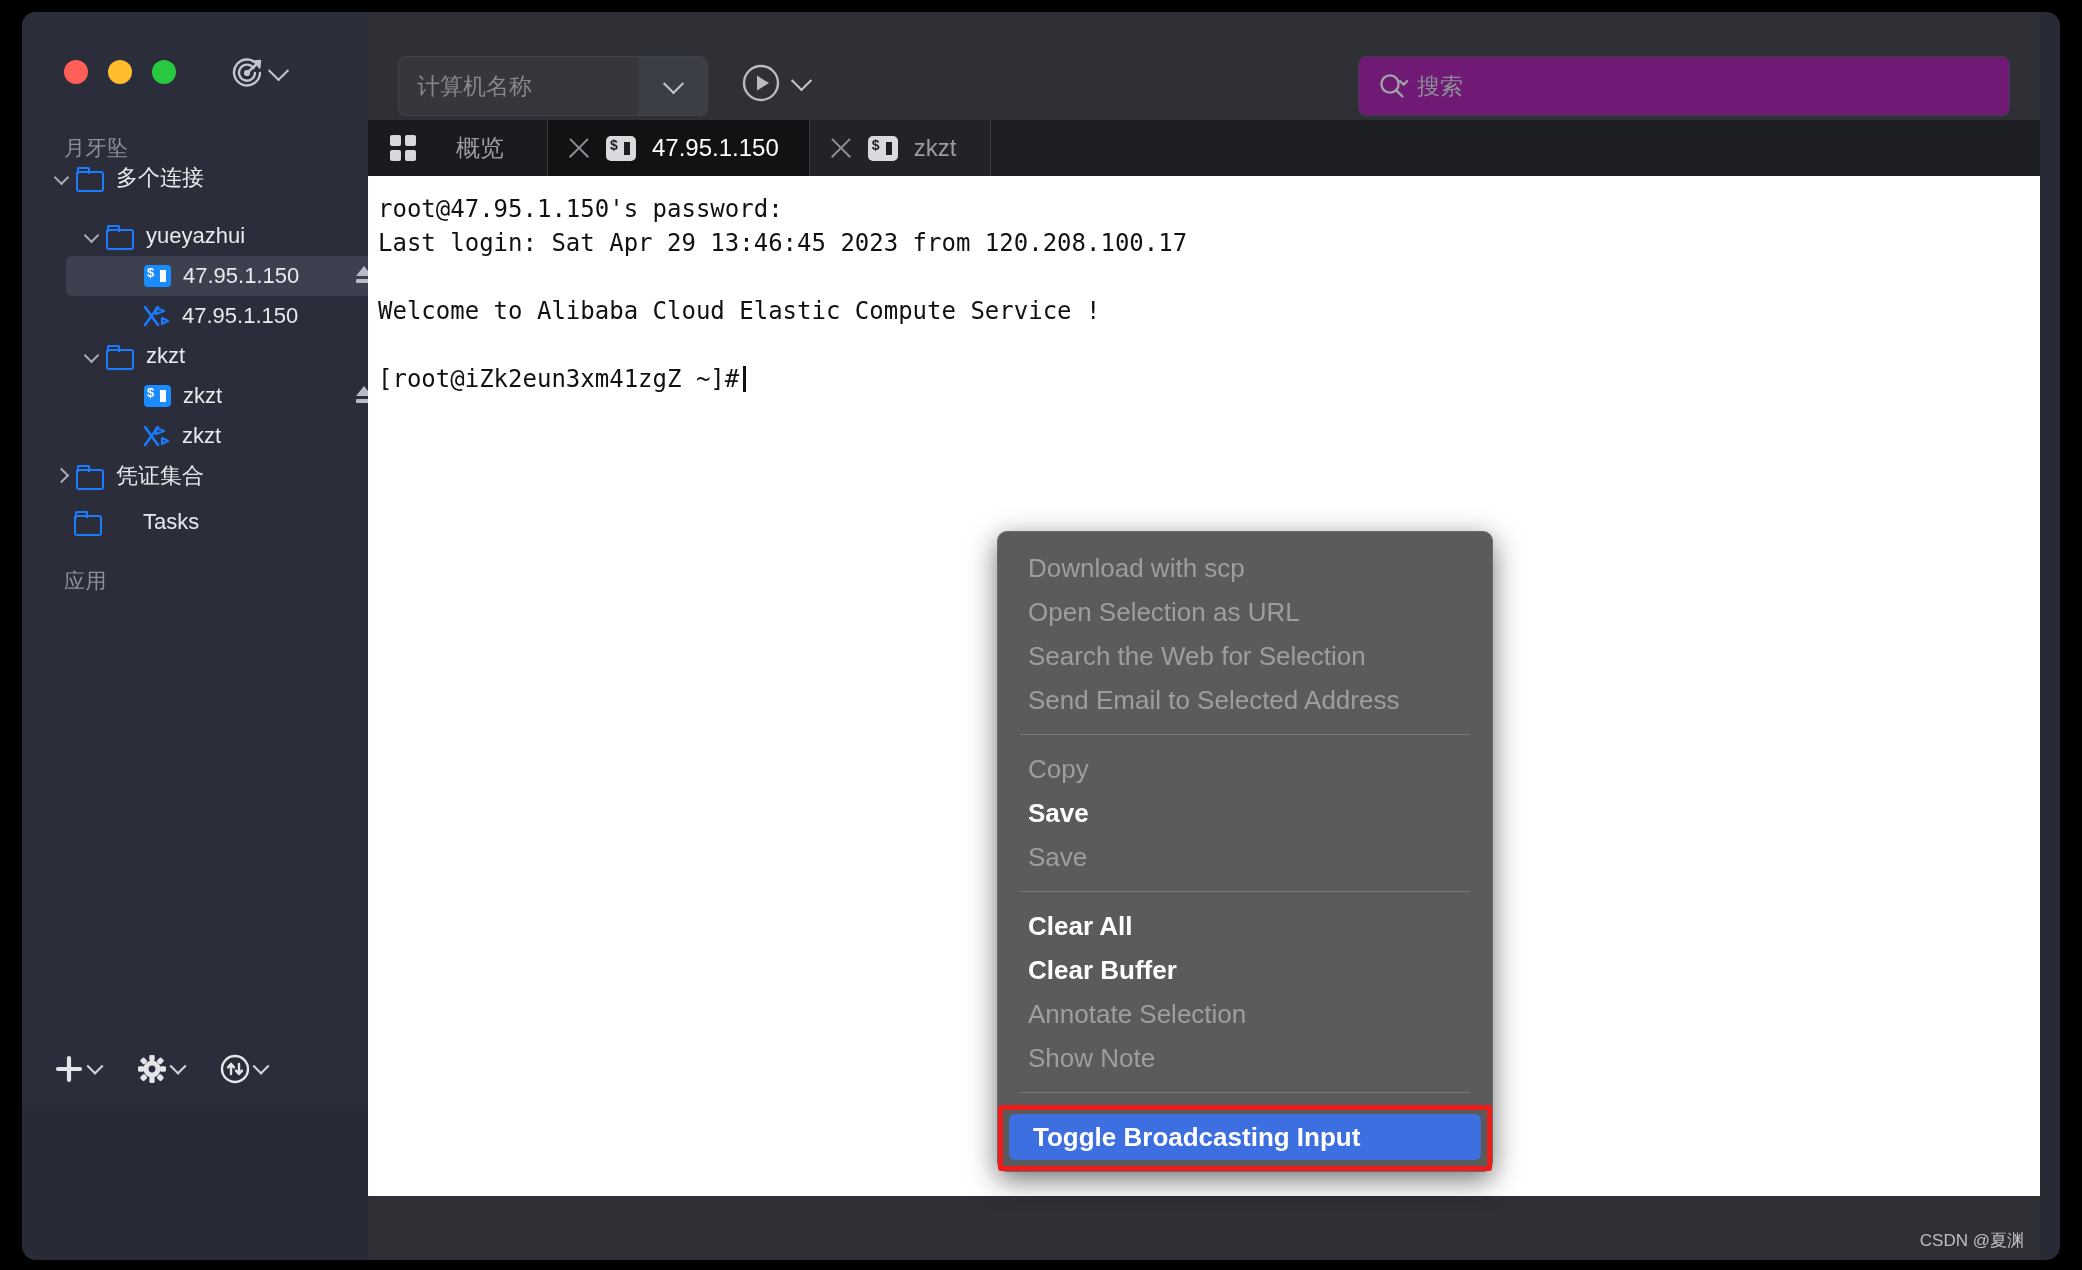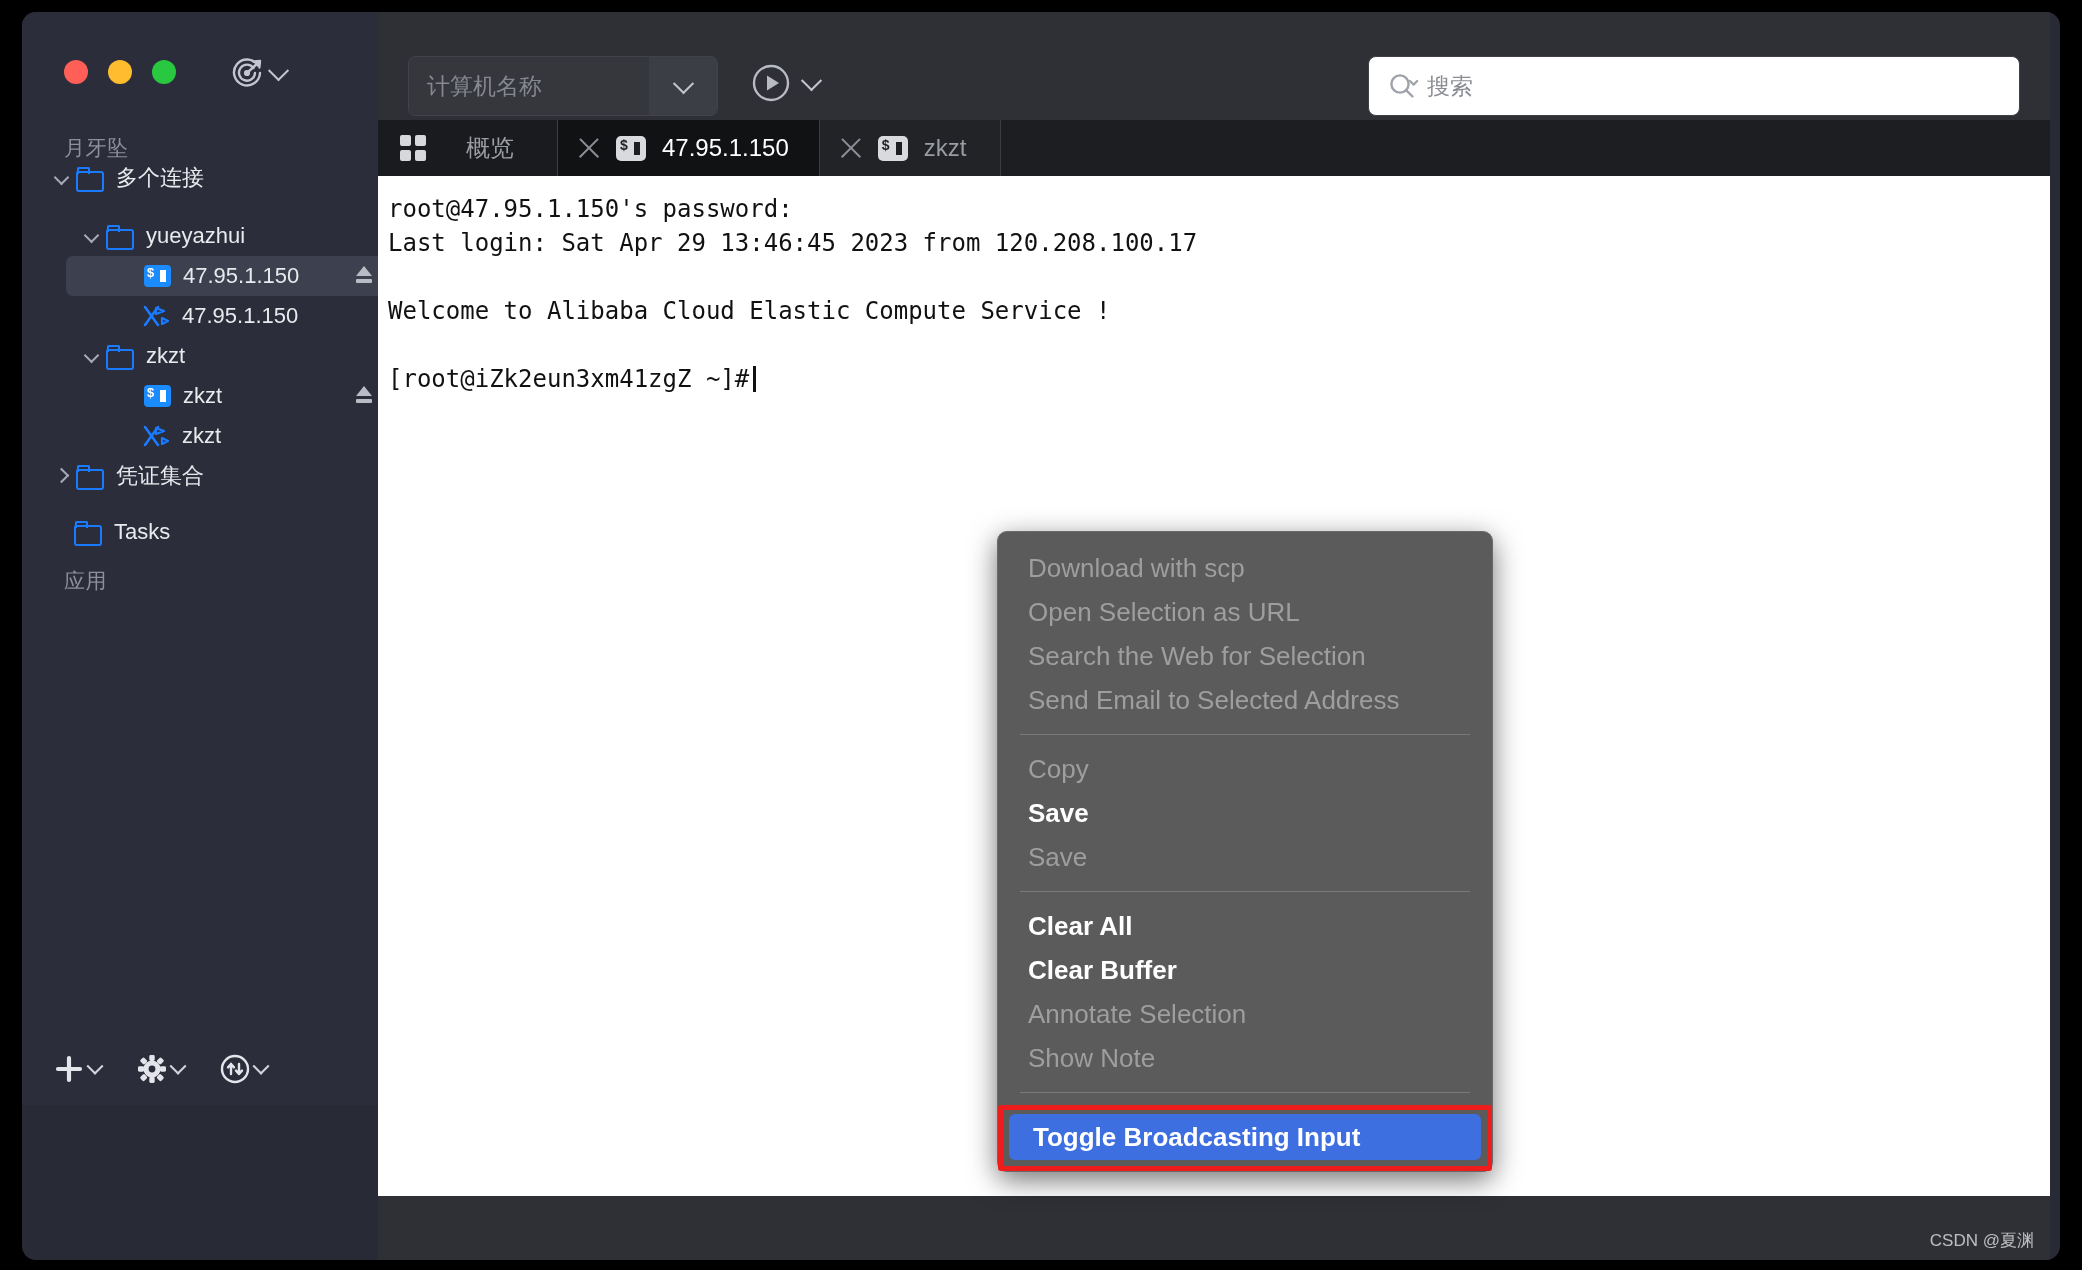--- a/index.html
+++ b/index.html
@@ -127,21 +127,21 @@
     display:flex; align-items:center;
   }
   .sb-grp { display:flex; align-items:center; gap:5px; }
   .mini-chev {
     display:inline-block; width:10px;height:10px;
     border-right:2.4px solid #d3d5dc;border-bottom:2.4px solid #d3d5dc;
     transform:rotate(45deg) translate(-2px,-2px);
   }
   
   #main {
-    position:absolute; left:356px; top:0;
+    position:absolute; left:346px; top:0;
     width: 1672px; height: 1248px; background:#2e3036;
   }
   #toolbar {
     position:absolute; left:0; top:0; width:1672px; height:108px;
     background:#2e3036;
   }
   #host-field {
     position:absolute; left:30px; top:44px;
     width: 308px; height: 58px;
     background:#35373d; border:1px solid #41434a; border-radius:7px;
@@ -152,21 +152,21 @@
     white-space:nowrap; overflow:hidden;
   }
   #host-drop {
     width:68px; height:58px; background:#3c3e45;
     border-radius: 0 6px 6px 0; display:flex;align-items:center;justify-content:center;
   }
   #run-btn { position:absolute; left:372px; top:50px; display:flex; align-items:center; gap:12px;}
   #search-field {
     position:absolute; right:30px; top:44px;
     width: 650px; height:58px;
-    background:#ffffff;border:1px solid #3e4047;border-radius:8px;
+    background:#701a75;border:1px solid #3e4047;border-radius:8px;
     display:flex;align-items:center;
   }
   #search-field .ph { color:#8b8d94; font-size:23px; }
   
   #tabbar {
     position:absolute; left:0; top:108px; width:1672px; height:56px;
     background:#1d1e21; border-bottom:1px solid #3b3d43;
     display:flex; align-items:stretch;
   }
   .tab {
@@ -326,21 +326,21 @@
       </div>
 
       <div class="tree-row" style="top:444px;">
         <span class="disc closed">
             <i></i>
           </span>
         <span class="folder"></span>
         <span>凭证集合</span>
       </div>
 
-      <div class="tree-row" style="top:500px; padding-left:22px; box-sizing:border-box;">
+      <div class="tree-row" style="top:490px; padding-left:22px; box-sizing:border-box;gap:29px;">
         <span class="folder"></span>
         <span>Tasks</span>
       </div>
 
       <div id="side-bottom">
         <div class="sb-grp" style="margin-left:32px;">
           <svg width="30" height="30" viewBox="0 0 30 30">
             <path d="M15 4 V26 M4 15 H26" stroke="#e3e5ea" stroke-width="4.2" stroke-linecap="round"></path>
           </svg>
           <span class="mini-chev"></span>

